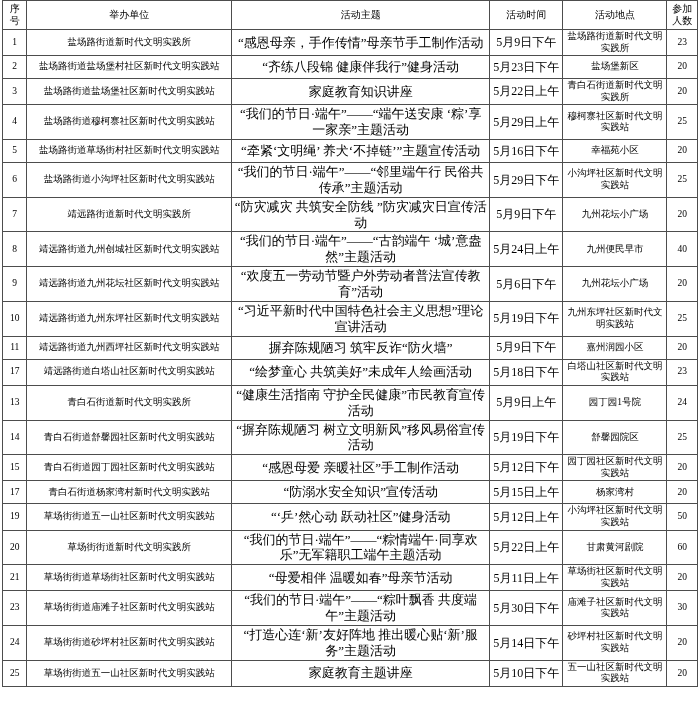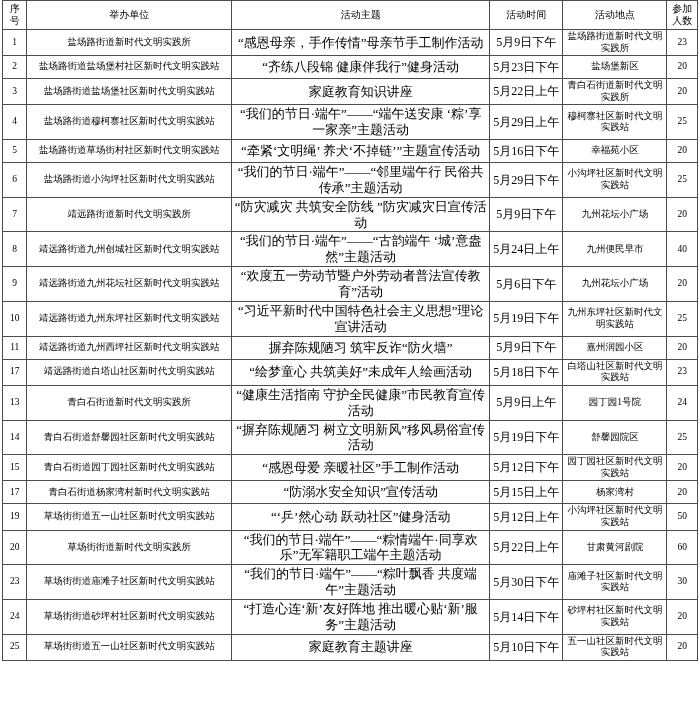--- a/index.html
+++ b/index.html
@@ -238,20 +238,28 @@
         </tr>
         <tr>
           <td class="cell-index">20</td>
           <td class="cell-org">草场街街道新时代文明实践所</td>
           <td class="cell-theme">“我们的节日·端午”——“粽情端午·同享欢乐”无军籍职工端午主题活动</td>
           <td class="cell-time">5月22日上午</td>
           <td class="cell-place">甘肃黄河剧院</td>
           <td class="cell-count">60</td>
         </tr>
         <tr>
+          <td class="cell-index">21</td>
+          <td class="cell-org">草场街街道草场街社区新时代文明实践站</td>
+          <td class="cell-theme">“母爱相伴 温暖如春”母亲节活动</td>
+          <td class="cell-time">5月11日上午</td>
+          <td class="cell-place">草场街社区新时代文明实践站</td>
+          <td class="cell-count">20</td>
+        </tr>
+        <tr>
           <td class="cell-index">23</td>
           <td class="cell-org">草场街街道庙滩子社区新时代文明实践站</td>
           <td class="cell-theme">“我们的节日·端午”——“粽叶飘香 共度端午”主题活动</td>
           <td class="cell-time">5月30日下午</td>
           <td class="cell-place">庙滩子社区新时代文明实践站</td>
           <td class="cell-count">30</td>
         </tr>
         <tr>
           <td class="cell-index">24</td>
           <td class="cell-org">草场街街道砂坪村社区新时代文明实践站</td>

